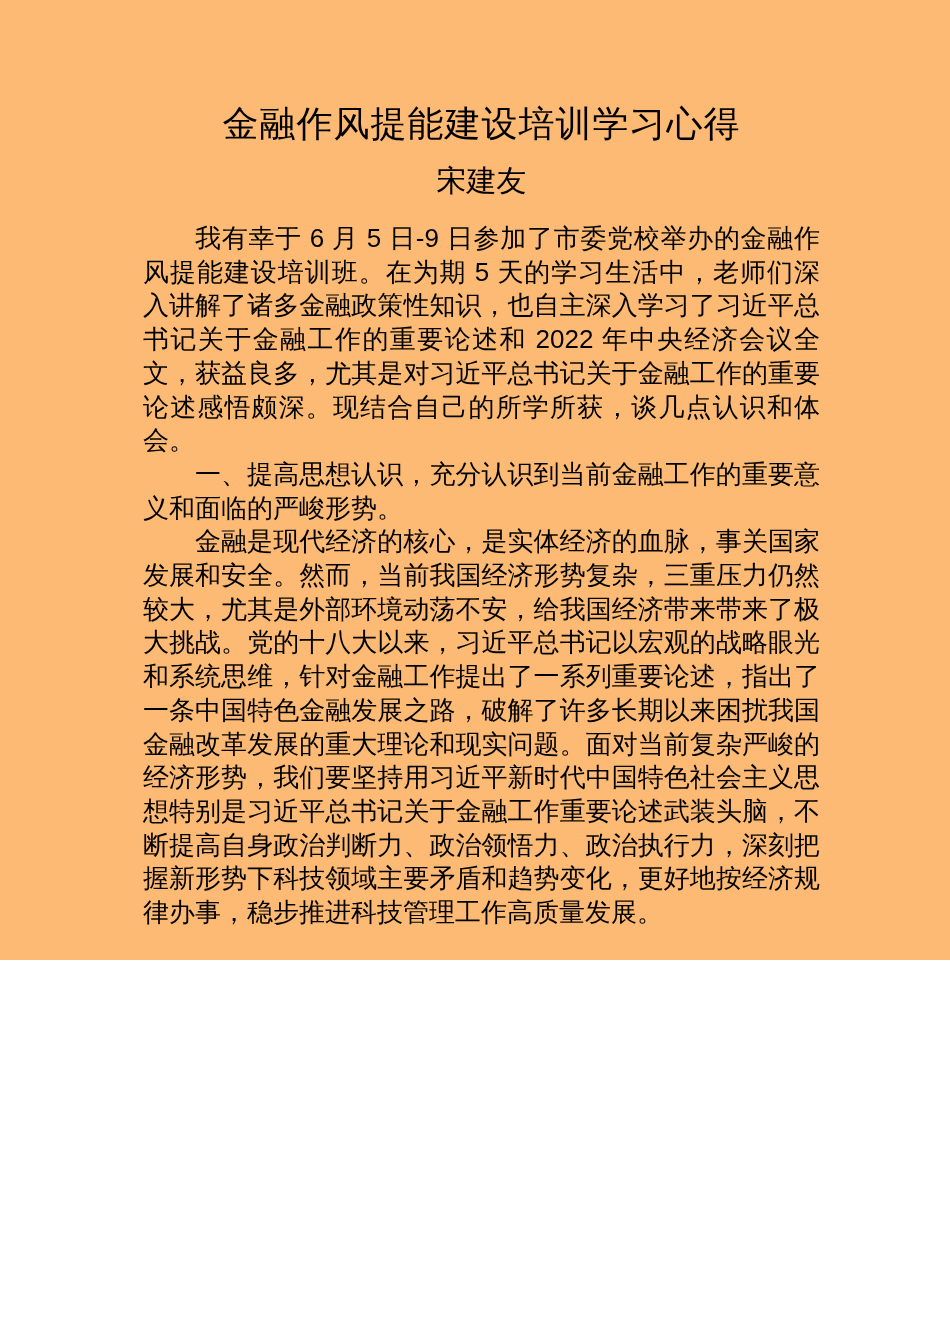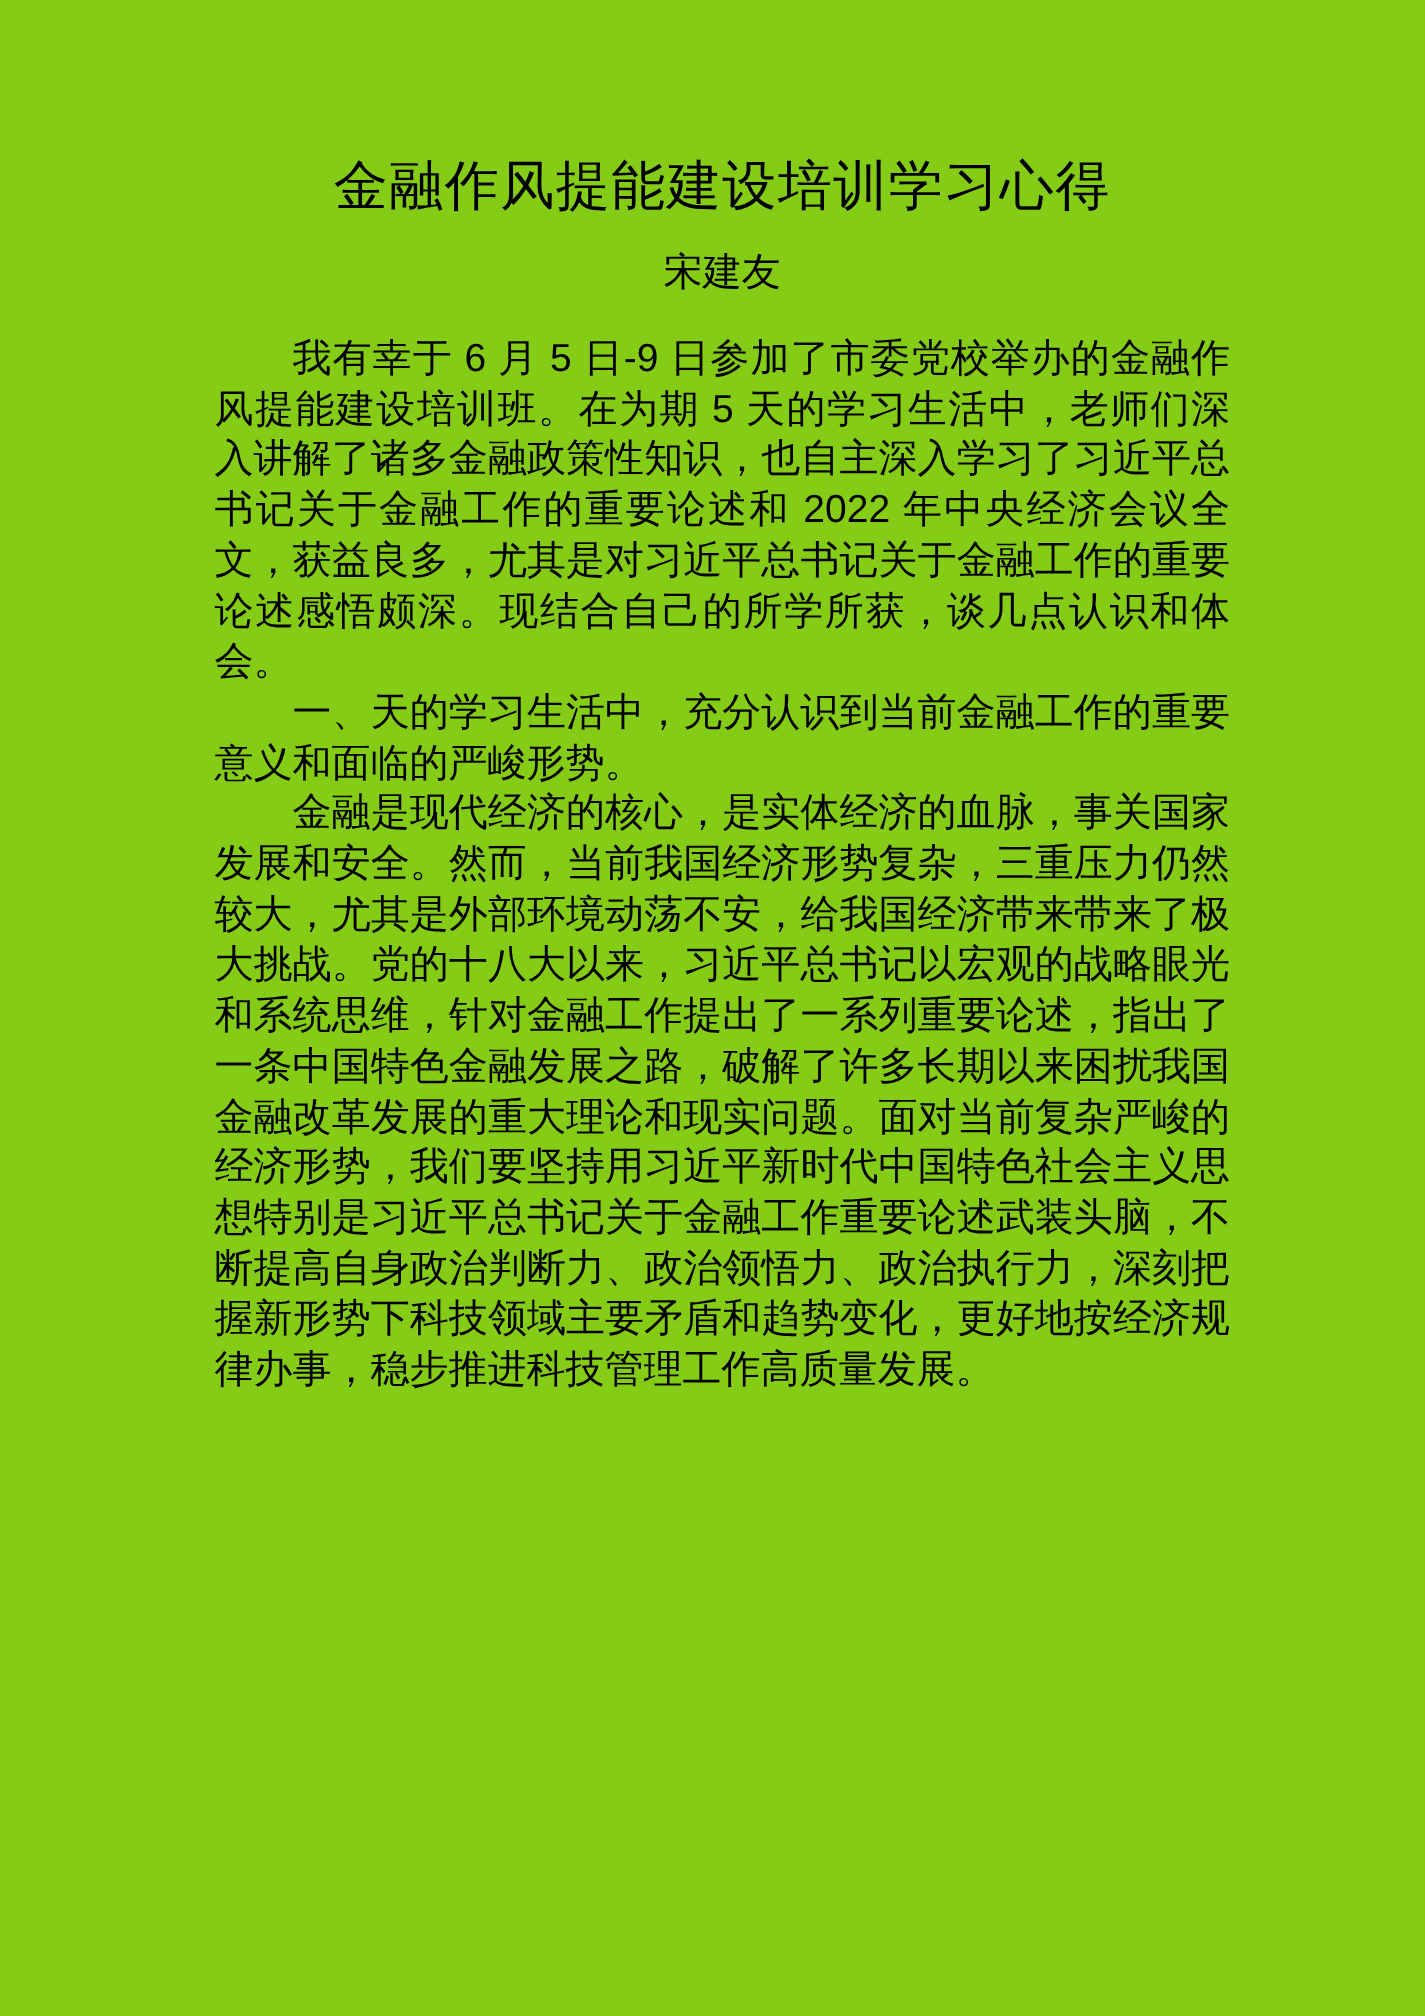--- a/index.html
+++ b/index.html
@@ -15,39 +15,39 @@
     overflow: hidden;
     font-family: "Liberation Sans", "DejaVu Sans", sans-serif;
     color: #000000;
   }
 
   .page {
     position: absolute;
     top: 0;
     left: 0;
     width: 950px;
-    height: 1344px;
-    background: #84cc16;
+    height: 960px;
+    background: #fdba74;
     padding: 100px 130px 0 143px; 
   }
 
   .doc-title {
     font-family: "Liberation Serif", "DejaVu Serif", serif;
     font-weight: 400;
     font-size: 36px;
     line-height: 48px;
     text-align: center;
     letter-spacing: 1px;
     white-space: nowrap;
   }
 
   .doc-author {
     font-family: "Liberation Sans", "DejaVu Sans", sans-serif;
     font-weight: 400;
-    font-size: 26px;
+    font-size: 30px;
     line-height: 34px;
     text-align: center;
     margin-top: 16px;
   }
 
   .doc-body {
     margin-top: 24px; 
   }
 
   .doc-body p {
@@ -64,17 +64,17 @@
 <body>
 
 <div class="page">
 
   <div class="doc-title">金融作风提能建设培训学习心得</div>
 
   <div class="doc-author">宋建友</div>
 
   <div class="doc-body">
     <p>我有幸于 6 月 5 日-9 日参加了市委党校举办的金融作风提能建设培训班。在为期 5 天的学习生活中，老师们深入讲解了诸多金融政策性知识，也自主深入学习了习近平总书记关于金融工作的重要论述和 2022 年中央经济会议全文，获益良多，尤其是对习近平总书记关于金融工作的重要论述感悟颇深。现结合自己的所学所获，谈几点认识和体会。</p>
-    <p>一、天的学习生活中，充分认识到当前金融工作的重要意义和面临的严峻形势。</p>
+    <p>一、提高思想认识，充分认识到当前金融工作的重要意义和面临的严峻形势。</p>
     <p>金融是现代经济的核心，是实体经济的血脉，事关国家发展和安全。然而，当前我国经济形势复杂，三重压力仍然较大，尤其是外部环境动荡不安，给我国经济带来带来了极大挑战。党的十八大以来，习近平总书记以宏观的战略眼光和系统思维，针对金融工作提出了一系列重要论述，指出了一条中国特色金融发展之路，破解了许多长期以来困扰我国金融改革发展的重大理论和现实问题。面对当前复杂严峻的经济形势，我们要坚持用习近平新时代中国特色社会主义思想特别是习近平总书记关于金融工作重要论述武装头脑，不断提高自身政治判断力、政治领悟力、政治执行力，深刻把握新形势下科技领域主要矛盾和趋势变化，更好地按经济规律办事，稳步推进科技管理工作高质量发展。</p>
   </div>
 
 </div>
 
 </body></html>

